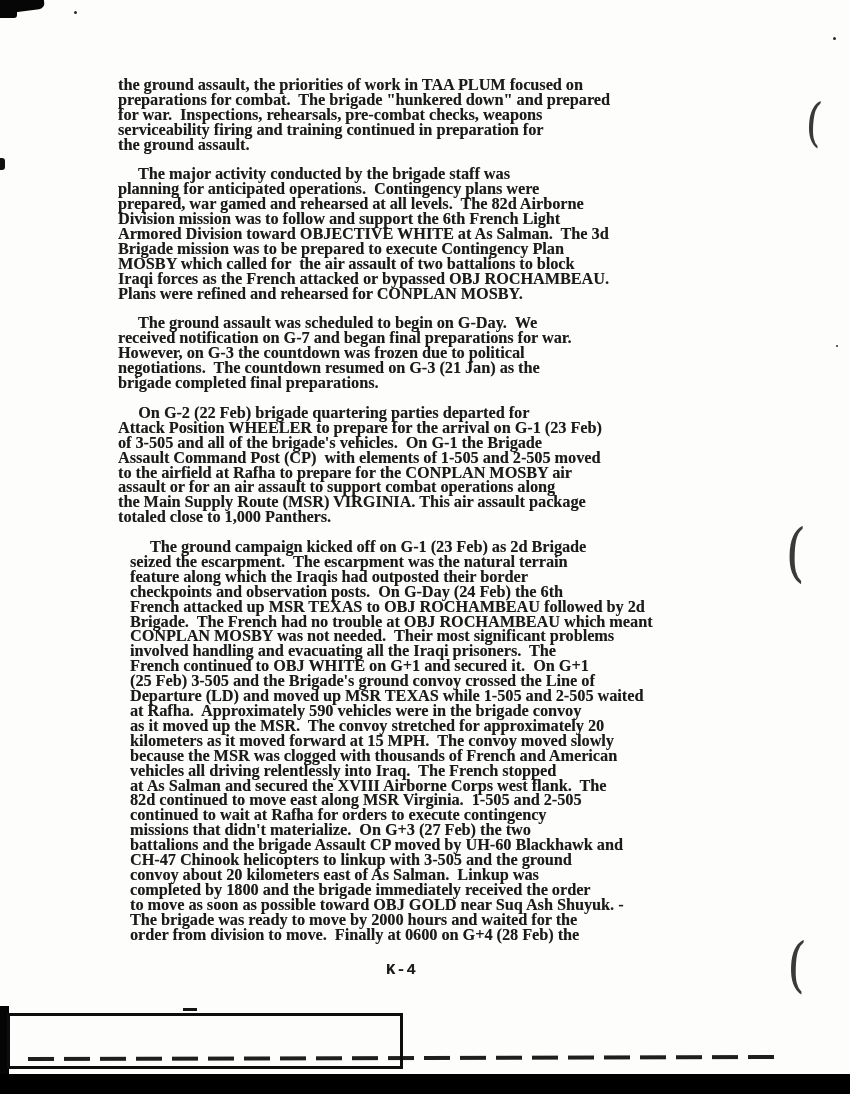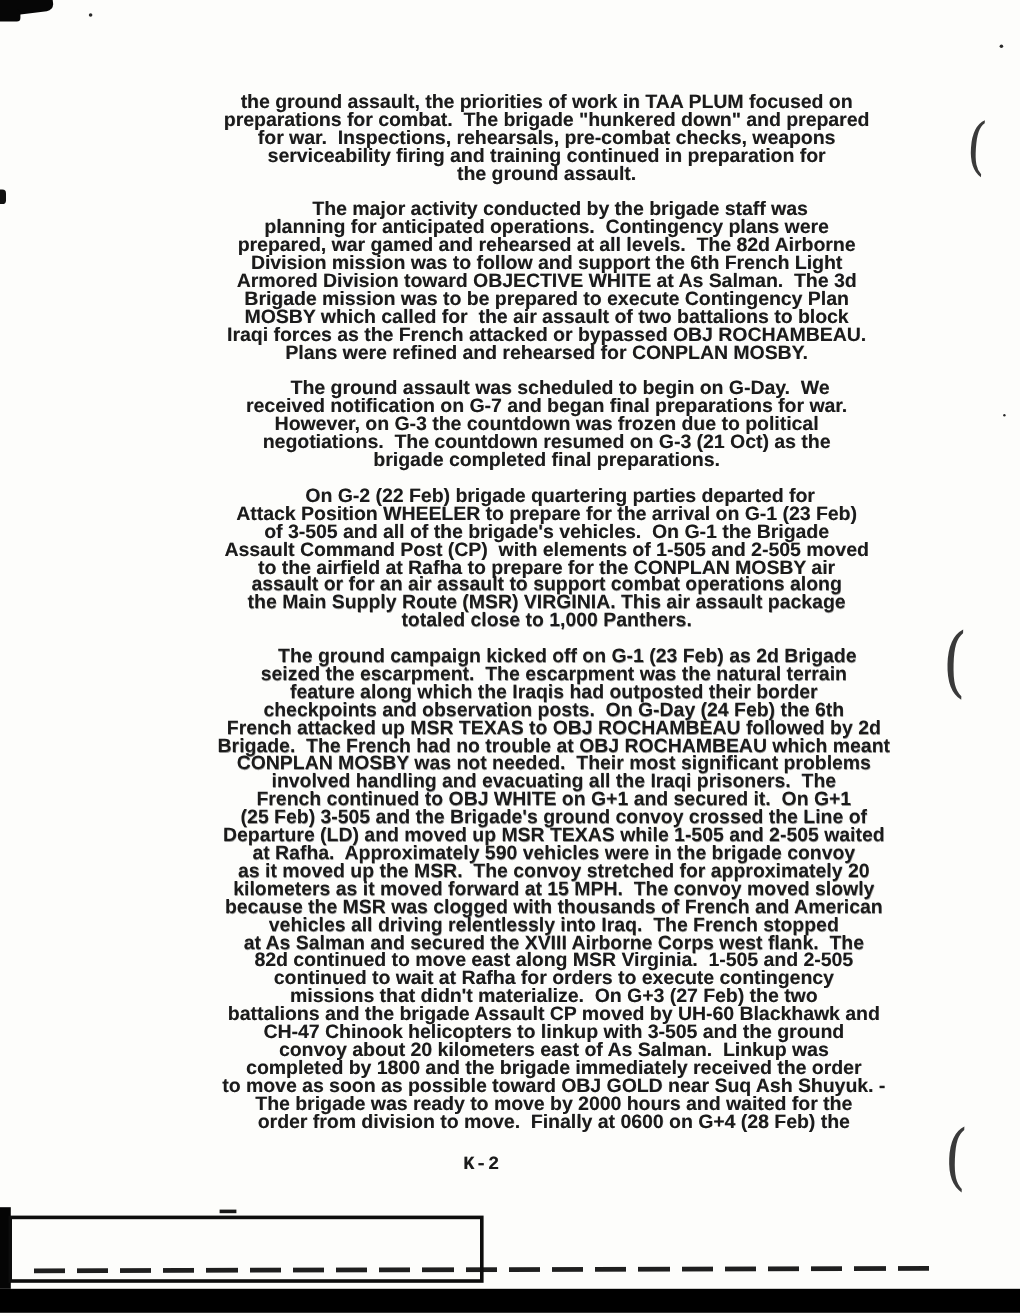--- a/index.html
+++ b/index.html
@@ -25,24 +25,23 @@
     color: #1b1b1b;
     font-size: 16.2px;
     line-height: 14.9px;
     font-weight: bold;
     text-shadow: 0.25px 0.25px 0 rgba(25,25,25,0.45);
   }
   .para {
     margin: 0 0 14.9px 0;
     padding: 0;
     white-space: pre;
-    font-family: Liberation Sans, sans-serif;
+    font-family: Liberation Serif, serif;
     font-size: inherit;
     line-height: inherit;
-    text-align: center;
   }
   .para:last-child { margin-bottom: 0; margin-left: 12px; }
 
   .page-number {
     position: absolute;
     left: 386px;
     top: 961px;
     color: #1b1b1b;
     font-size: 15.5px;
     font-weight: bold;
@@ -149,21 +148,21 @@
 prepared, war gamed and rehearsed at all levels.  The 82d Airborne
 Division mission was to follow and support the 6th French Light
 Armored Division toward OBJECTIVE WHITE at As Salman.  The 3d
 Brigade mission was to be prepared to execute Contingency Plan
 MOSBY which called for  the air assault of two battalions to block
 Iraqi forces as the French attacked or bypassed OBJ ROCHAMBEAU.
 Plans were refined and rehearsed for CONPLAN MOSBY.</pre>
     <pre class="para">     The ground assault was scheduled to begin on G-Day.  We
 received notification on G-7 and began final preparations for war.
 However, on G-3 the countdown was frozen due to political
-negotiations.  The countdown resumed on G-3 (21 Oct) as the
+negotiations.  The countdown resumed on G-3 (21 Jan) as the
 brigade completed final preparations.</pre>
     <pre class="para">     On G-2 (22 Feb) brigade quartering parties departed for
 Attack Position WHEELER to prepare for the arrival on G-1 (23 Feb)
 of 3-505 and all of the brigade's vehicles.  On G-1 the Brigade
 Assault Command Post (CP)  with elements of 1-505 and 2-505 moved
 to the airfield at Rafha to prepare for the CONPLAN MOSBY air
 assault or for an air assault to support combat operations along
 the Main Supply Route (MSR) VIRGINIA. This air assault package
 totaled close to 1,000 Panthers.</pre>
     <pre class="para">     The ground campaign kicked off on G-1 (23 Feb) as 2d Brigade
@@ -188,21 +187,21 @@
 missions that didn't materialize.  On G+3 (27 Feb) the two
 battalions and the brigade Assault CP moved by UH-60 Blackhawk and
 CH-47 Chinook helicopters to linkup with 3-505 and the ground
 convoy about 20 kilometers east of As Salman.  Linkup was
 completed by 1800 and the brigade immediately received the order
 to move as soon as possible toward OBJ GOLD near Suq Ash Shuyuk. -
 The brigade was ready to move by 2000 hours and waited for the
 order from division to move.  Finally at 0600 on G+4 (28 Feb) the</pre>
   </div>
 
-  <div class="page-number">K-2</div>
+  <div class="page-number">K-4</div>
 
   <div class="paren paren1">(</div>
   <div class="paren paren2">(</div>
   <div class="paren paren3">(</div>
 
   <div class="left-bar-bottom"></div>
   <div class="box-outline"></div>
   <div class="box-dash"></div>
   <div class="smudge-line"></div>
   <div class="bottom-bar"></div>

